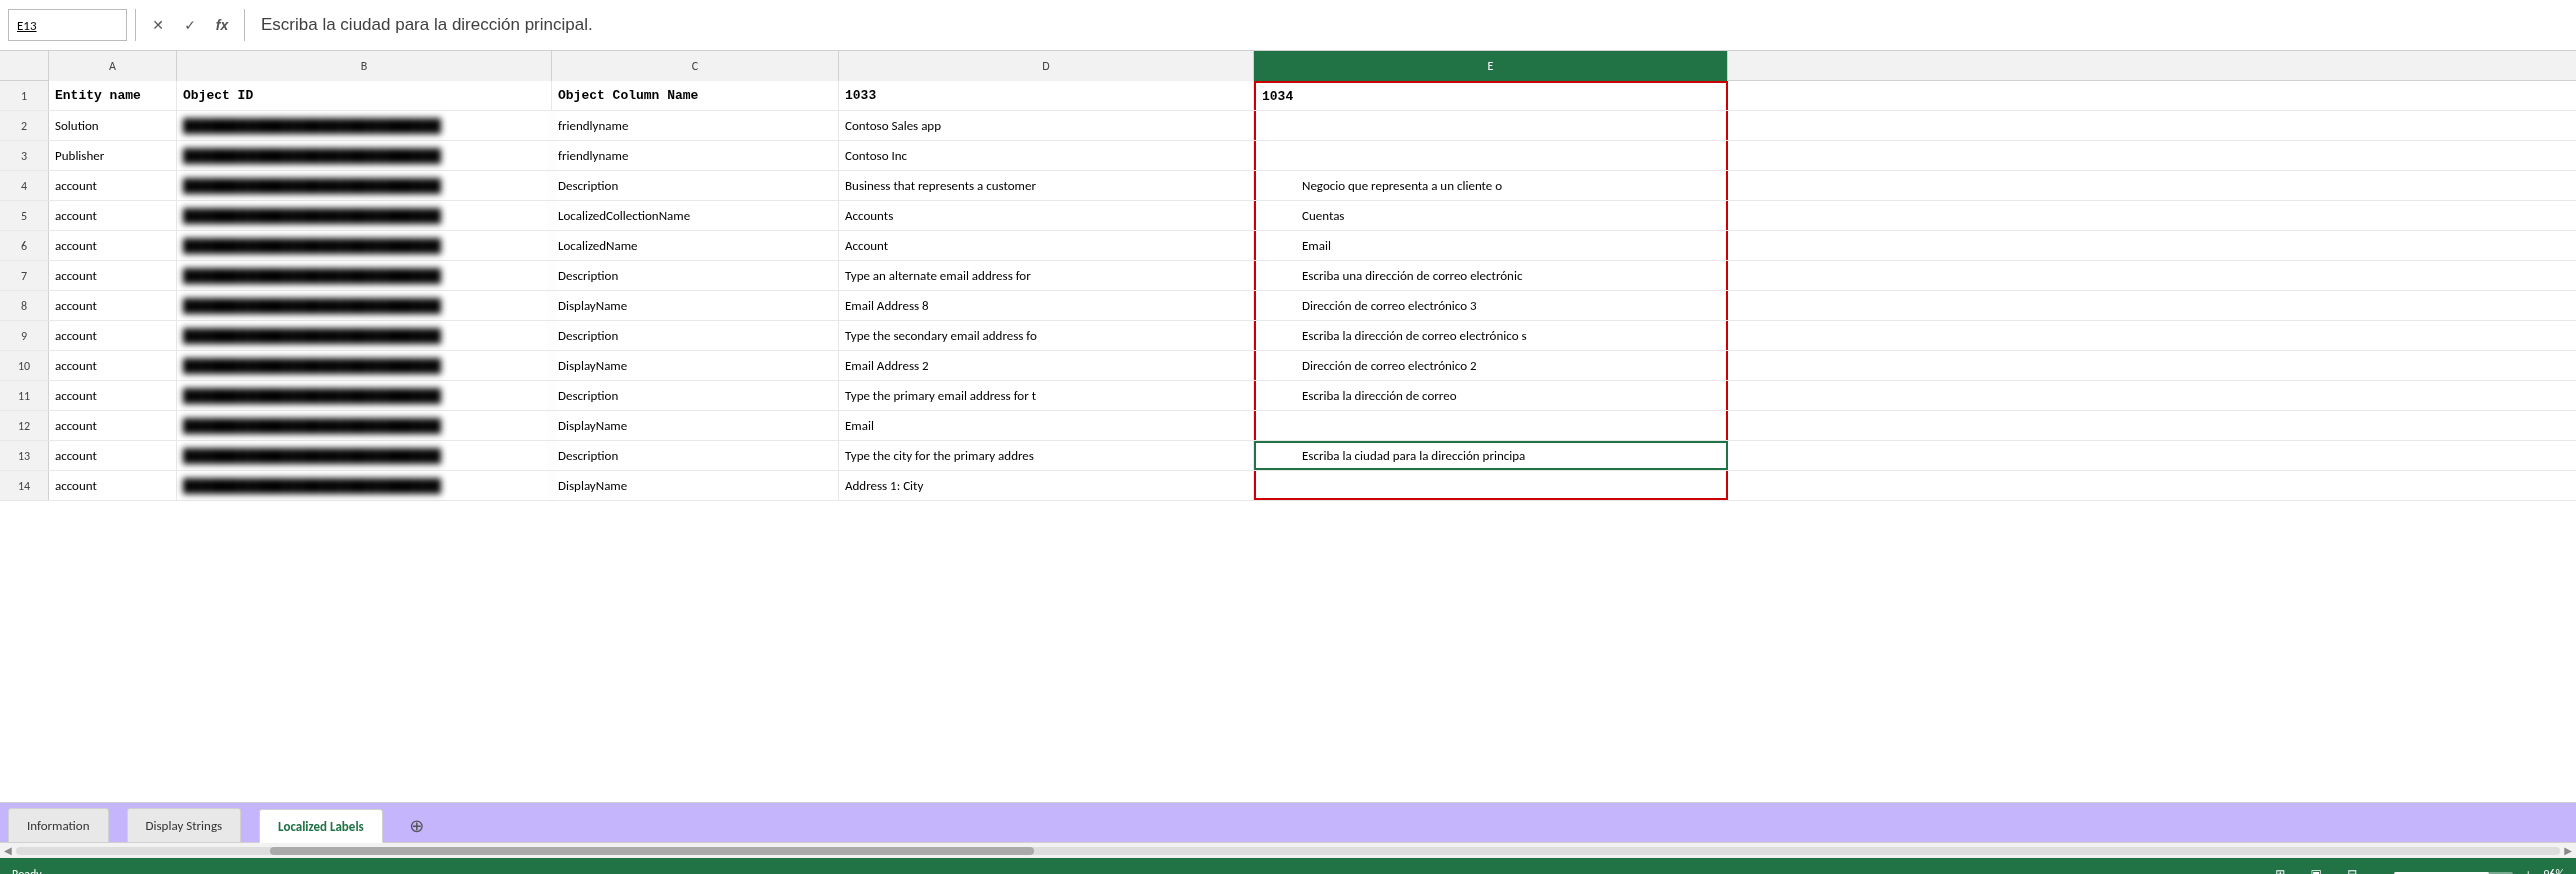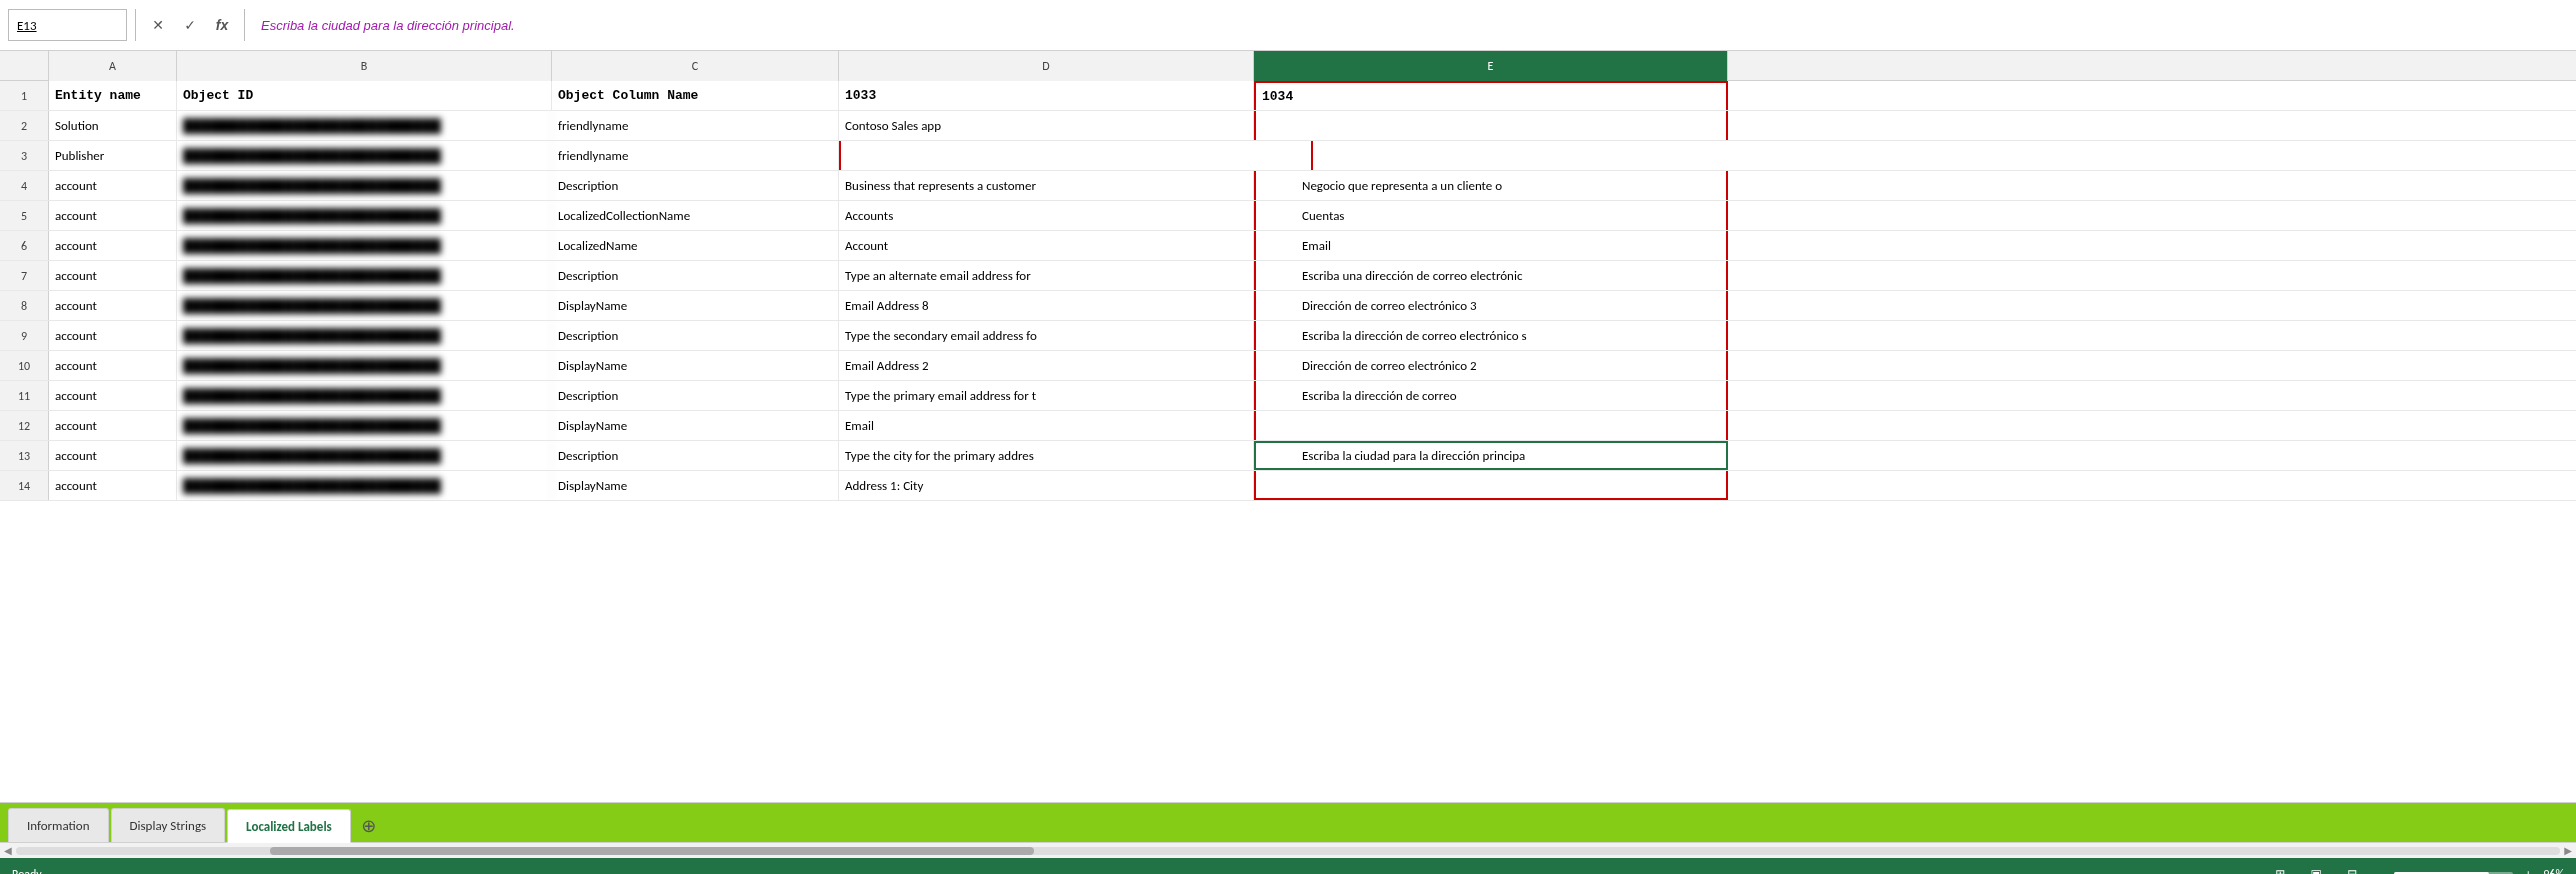--- a/index.html
+++ b/index.html
@@ -49,24 +49,23 @@
       font-size: 14px;
       color: #555;
       border: none;
       background: transparent;
     }
     .formula-input {
       flex: 1;
       height: 32px;
       border: none;
       outline: none;
-      font-size: 13px;
+      font-size: 17px;
       padding: 0 8px;
-      color: #a21caf;
-      font-style: italic;
+      color: #404040;
     }
 
     
     .spreadsheet-container {
       display: flex;
       flex-direction: column;
       height: calc(874px - 51px - 40px - 32px);
       overflow: hidden;
     }
 
@@ -164,24 +163,24 @@
     .col-b { width: 375px; min-width: 375px; }
     .col-c { width: 287px; min-width: 287px; }
     .col-d { width: 415px; min-width: 415px; }
     .col-e { width: 474px; min-width: 474px; }
 
     
     .sheet-tabs-bar {
       height: 40px;
       display: flex;
       align-items: flex-end;
-      background: #84cc16;
+      background: #c4b5fd;
       border-top: 1px solid #d0d0d0;
       padding-left: 8px;
-      gap: 2px;
+      gap: 18px;
     }
     .sheet-tab {
       height: 34px;
       padding: 0 18px;
       display: flex;
       align-items: center;
       font-size: 13px;
       cursor: pointer;
       border: 1px solid #d0d0d0;
       border-bottom: none;
@@ -326,20 +325,21 @@
       <div class="cell col-b blurred">████████████████████████████</div>
       <div class="cell col-c">friendlyname</div>
       <div class="cell col-d">Contoso Sales app</div>
       <div class="cell col-e active-col"></div>
     </div>
       <div class="grid-row">
       <div class="row-num">3</div>
       <div class="cell col-a">Publisher</div>
       <div class="cell col-b blurred">████████████████████████████</div>
       <div class="cell col-c">friendlyname</div>
+      <div class="cell col-d">Contoso Inc</div>
       <div class="cell col-e active-col"></div>
     </div>
       <div class="grid-row">
       <div class="row-num">4</div>
       <div class="cell col-a">account</div>
       <div class="cell col-b blurred">████████████████████████████</div>
       <div class="cell col-c">Description</div>
       <div class="cell col-d">Business that represents a customer</div>
       <div class="cell col-e active-col">Negocio que representa a un cliente o</div>
     </div>

